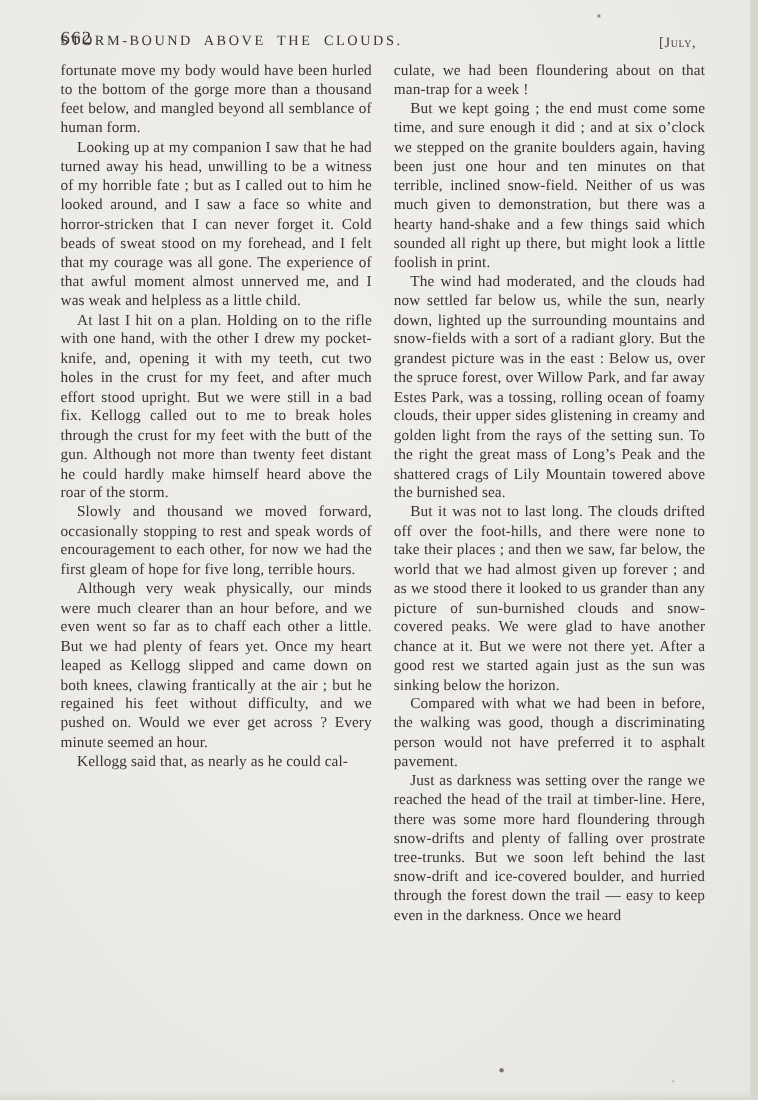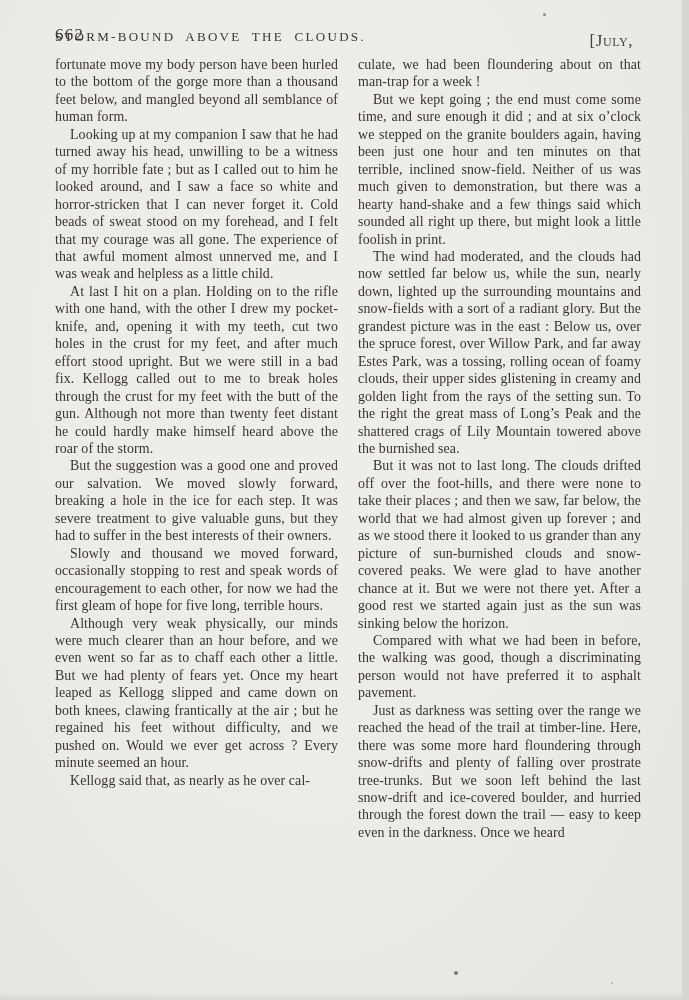--- a/index.html
+++ b/index.html
@@ -49,21 +49,21 @@
     font-size: 13px;
     letter-spacing: 2.3px;
     word-spacing: 5px;
     color: #3a3631;
     white-space: nowrap;
   }
   .issue-label {
     position: absolute;
     right: 0;
     top: 6px;
-    font-size: 17px;
+    font-size: 13px;
     font-variant: small-caps;
     letter-spacing: 0.6px;
     color: #45413b;
   }
   .columns {
     position: absolute;
     top: 56px;
     left: 55px;
     width: 586px;
     display: flex;
@@ -99,27 +99,26 @@
 
 <div class="page">
   <div class="header">
     <span class="page-number">662</span>
     <span class="running-title">STORM-BOUND ABOVE THE CLOUDS.</span>
     <span class="issue-label">[July,</span>
   </div>
 
   <div class="columns">
     <div class="col">
-        <p class="noindent">fortunate move my body person have been hurled to the bottom of the gorge more than a thousand feet below, and mangled beyond all semblance of human form.</p>
+        <p class="noindent">fortunate move my body would have been hurled to the bottom of the gorge more than a thousand feet below, and mangled beyond all semblance of human form.</p>
         <p class="indent">Looking up at my companion I saw that he had turned away his head, unwilling to be a witness of my horrible fate&nbsp;; but as I called out to him he looked around, and I saw a face so white and horror-stricken that I can never forget it. Cold beads of sweat stood on my forehead, and I felt that my courage was all gone. The experience of that awful moment almost unnerved me, and I was weak and helpless as a little child.</p>
         <p class="indent">At last I hit on a plan. Holding on to the rifle with one hand, with the other I drew my pocket-knife, and, opening it with my teeth, cut two holes in the crust for my feet, and after much effort stood upright. But we were still in a bad fix. Kellogg called out to me to break holes through the crust for my feet with the butt of the gun. Although not more than twenty feet distant he could hardly make himself heard above the roar of the storm.</p>
-        <p class="indent">But the suggestion was a good one and proved our salvation. We moved slowly forward, breaking a hole in the ice for each step. It was severe treatment to give valuable guns, but they had to suffer in the best interests of their owners.</p>
         <p class="indent">Slowly and thousand we moved forward, occasionally stopping to rest and speak words of encouragement to each other, for now we had the first gleam of hope for five long, terrible hours.</p>
         <p class="indent">Although very weak physically, our minds were much clearer than an hour before, and we even went so far as to chaff each other a little. But we had plenty of fears yet. Once my heart leaped as Kellogg slipped and came down on both knees, clawing frantically at the air&nbsp;; but he regained his feet without difficulty, and we pushed on. Would we ever get across&nbsp;? Every minute seemed an hour.</p>
-        <p class="indent">Kellogg said that, as nearly as he over cal-</p>
+        <p class="indent">Kellogg said that, as nearly as he could cal-</p>
       </div>
     <div class="col">
         <p class="noindent">culate, we had been floundering about on that man-trap for a week&nbsp;!</p>
         <p class="indent">But we kept going&nbsp;; the end must come some time, and sure enough it did&nbsp;; and at six o’clock we stepped on the granite boulders again, having been just one hour and ten minutes on that terrible, inclined snow-field. Neither of us was much given to demonstration, but there was a hearty hand-shake and a few things said which sounded all right up there, but might look a little foolish in print.</p>
         <p class="indent">The wind had moderated, and the clouds had now settled far below us, while the sun, nearly down, lighted up the surrounding mountains and snow-fields with a sort of a radiant glory. But the grandest picture was in the east&nbsp;: Below us, over the spruce forest, over Willow Park, and far away Estes Park, was a tossing, rolling ocean of foamy clouds, their upper sides glistening in creamy and golden light from the rays of the setting sun. To the right the great mass of Long’s Peak and the shattered crags of Lily Mountain towered above the burnished sea.</p>
         <p class="indent">But it was not to last long. The clouds drifted off over the foot-hills, and there were none to take their places&nbsp;; and then we saw, far below, the world that we had almost given up forever&nbsp;; and as we stood there it looked to us grander than any picture of sun-burnished clouds and snow-covered peaks. We were glad to have another chance at it. But we were not there yet. After a good rest we started again just as the sun was sinking below the horizon.</p>
         <p class="indent">Compared with what we had been in before, the walking was good, though a discriminating person would not have preferred it to asphalt pavement.</p>
         <p class="indent">Just as darkness was setting over the range we reached the head of the trail at timber-line. Here, there was some more hard floundering through snow-drifts and plenty of falling over prostrate tree-trunks. But we soon left behind the last snow-drift and ice-covered boulder, and hurried through the forest down the trail — easy to keep even in the darkness. Once we heard</p>
       </div>
   </div>

